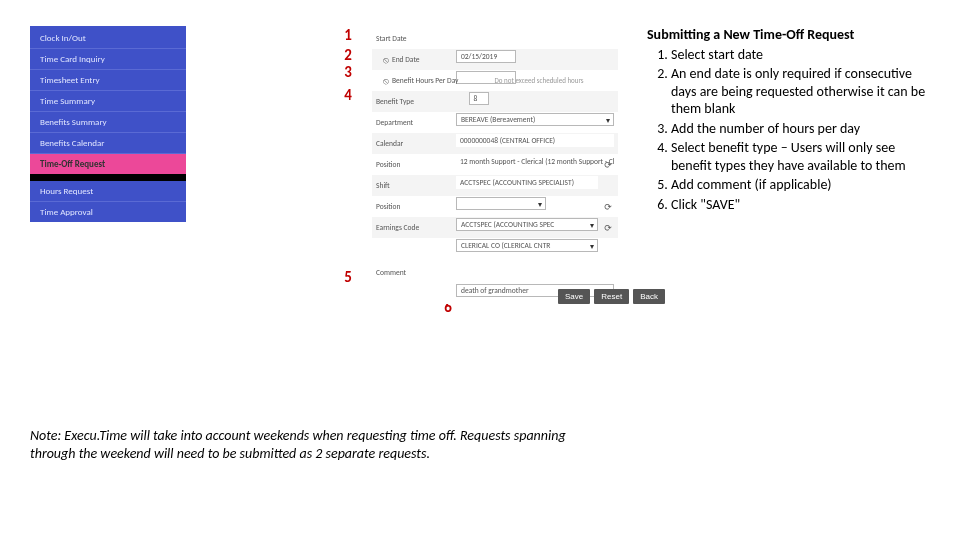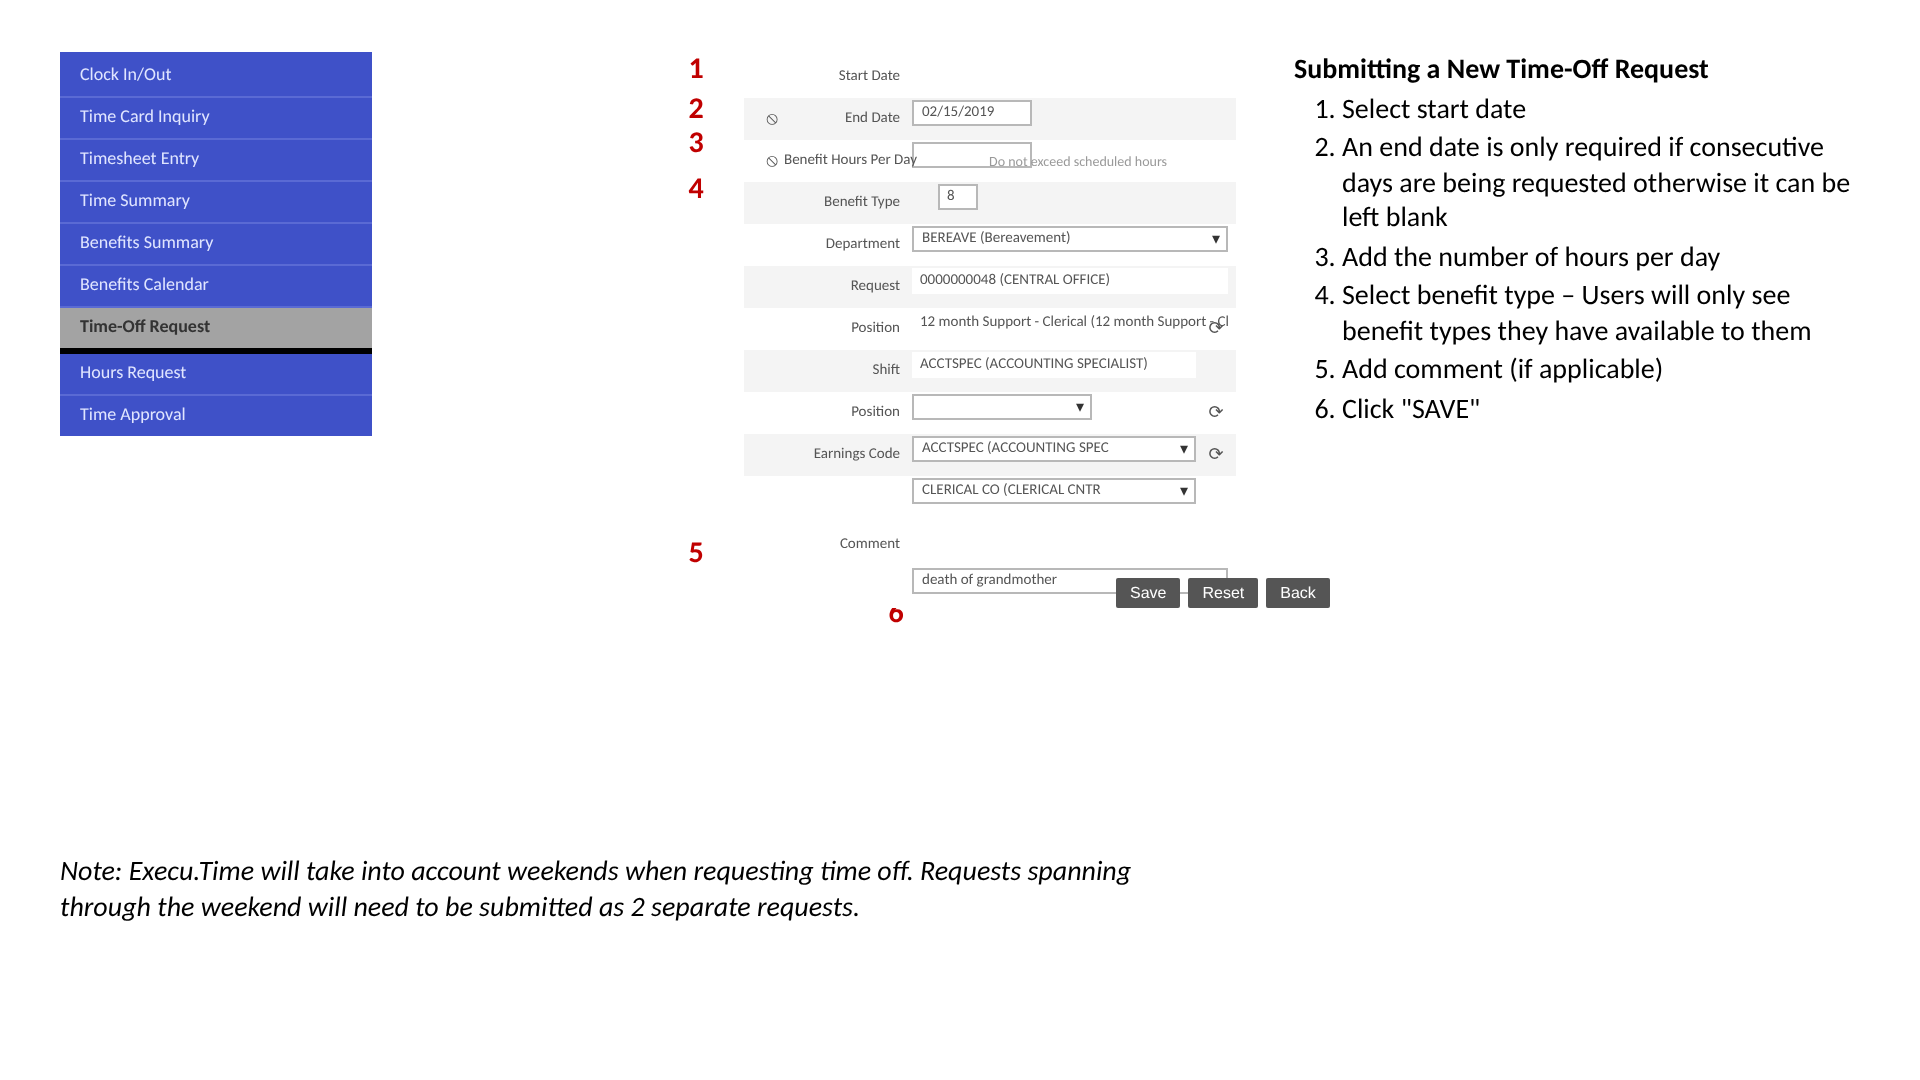--- a/index.html
+++ b/index.html
@@ -54,24 +54,24 @@
     height: 20px;
     line-height: 20px;
     padding-left: 10px;
     color: #e0e5ff;
     font-size: 9px;
     border-bottom: 1px solid #5a6ad4;
     white-space: nowrap;
     overflow: hidden;
   }
   .sidebar .item.active {
-    background: #a3a3a3;
+    background: #ec4899;
     color: #333;
     font-weight: 600;
-    border-bottom: 3px solid #000000;
+    border-bottom: 7px solid #000000;
   }
   .sidebar .item.last {
     border-bottom: none;
   }
 
   .formarea {
     position: absolute;
     left: 342px;
     top: 2px;
     width: 246px;
@@ -79,21 +79,21 @@
   }
   .row {
     display: flex;
     align-items: center;
     height: 21px;
     padding: 0 4px;
   }
   .row.alt { background: #f4f4f4; }
   .row .lbl {
     width: 74px;
-    text-align: right;
+    text-align: left;
     padding-right: 6px;
     font-size: 7.5px;
     color: #555;
     white-space: nowrap;
   }
   .row .inp {
     flex: 1;
     height: 13px;
     border: 1px solid #b8b8b8;
     background: #fff;
@@ -247,21 +247,21 @@
         </div>
         <div class="row alt">
           <span class="lbl">Benefit Type</span>
           <span class="inp dd">BEREAVE (Bereavement)</span>
         </div>
         <div class="row">
           <span class="lbl">Department</span>
           <span class="inp" style="border:none">0000000048 (CENTRAL OFFICE)</span>
         </div>
         <div class="row alt">
-          <span class="lbl">Request</span>
+          <span class="lbl">Calendar</span>
           <span class="inp" style="border:none">12 month Support - Clerical (12 month Support - Clerica</span>
         </div>
         <div class="row">
           <span class="lbl">Position</span>
           <span class="inp" style="border:none">ACCTSPEC (ACCOUNTING SPECIALIST)</span>
           <span class="icon">⟳</span>
         </div>
         <div class="row alt">
           <span class="lbl">Shift</span>
           <span class="inp dd" style="max-width:90px"></span>
@@ -287,21 +287,21 @@
           <button class="btn">Back</button>
         </div>
       </div>
 
     </div>
 
     <div class="instr">
       <div class="subtitle">Submitting a New Time-Off Request</div>
       <ol>
         <li>Select start date</li>
-        <li>An end date is only required if consecutive days are being requested otherwise it can be left blank</li>
+        <li>An end date is only required if consecutive days are being requested otherwise it can be them blank</li>
         <li>Add the number of hours per day</li>
         <li>Select benefit type – Users will only see benefit types they have available to them</li>
         <li>Add comment (if applicable)</li>
         <li>Click "SAVE"</li>
       </ol>
     </div>
 
   </div>
 
   <div class="note">Note: Execu.Time will take into account weekends when requesting time off. Requests spanning through the weekend will need to be submitted as 2 separate requests.</div>

